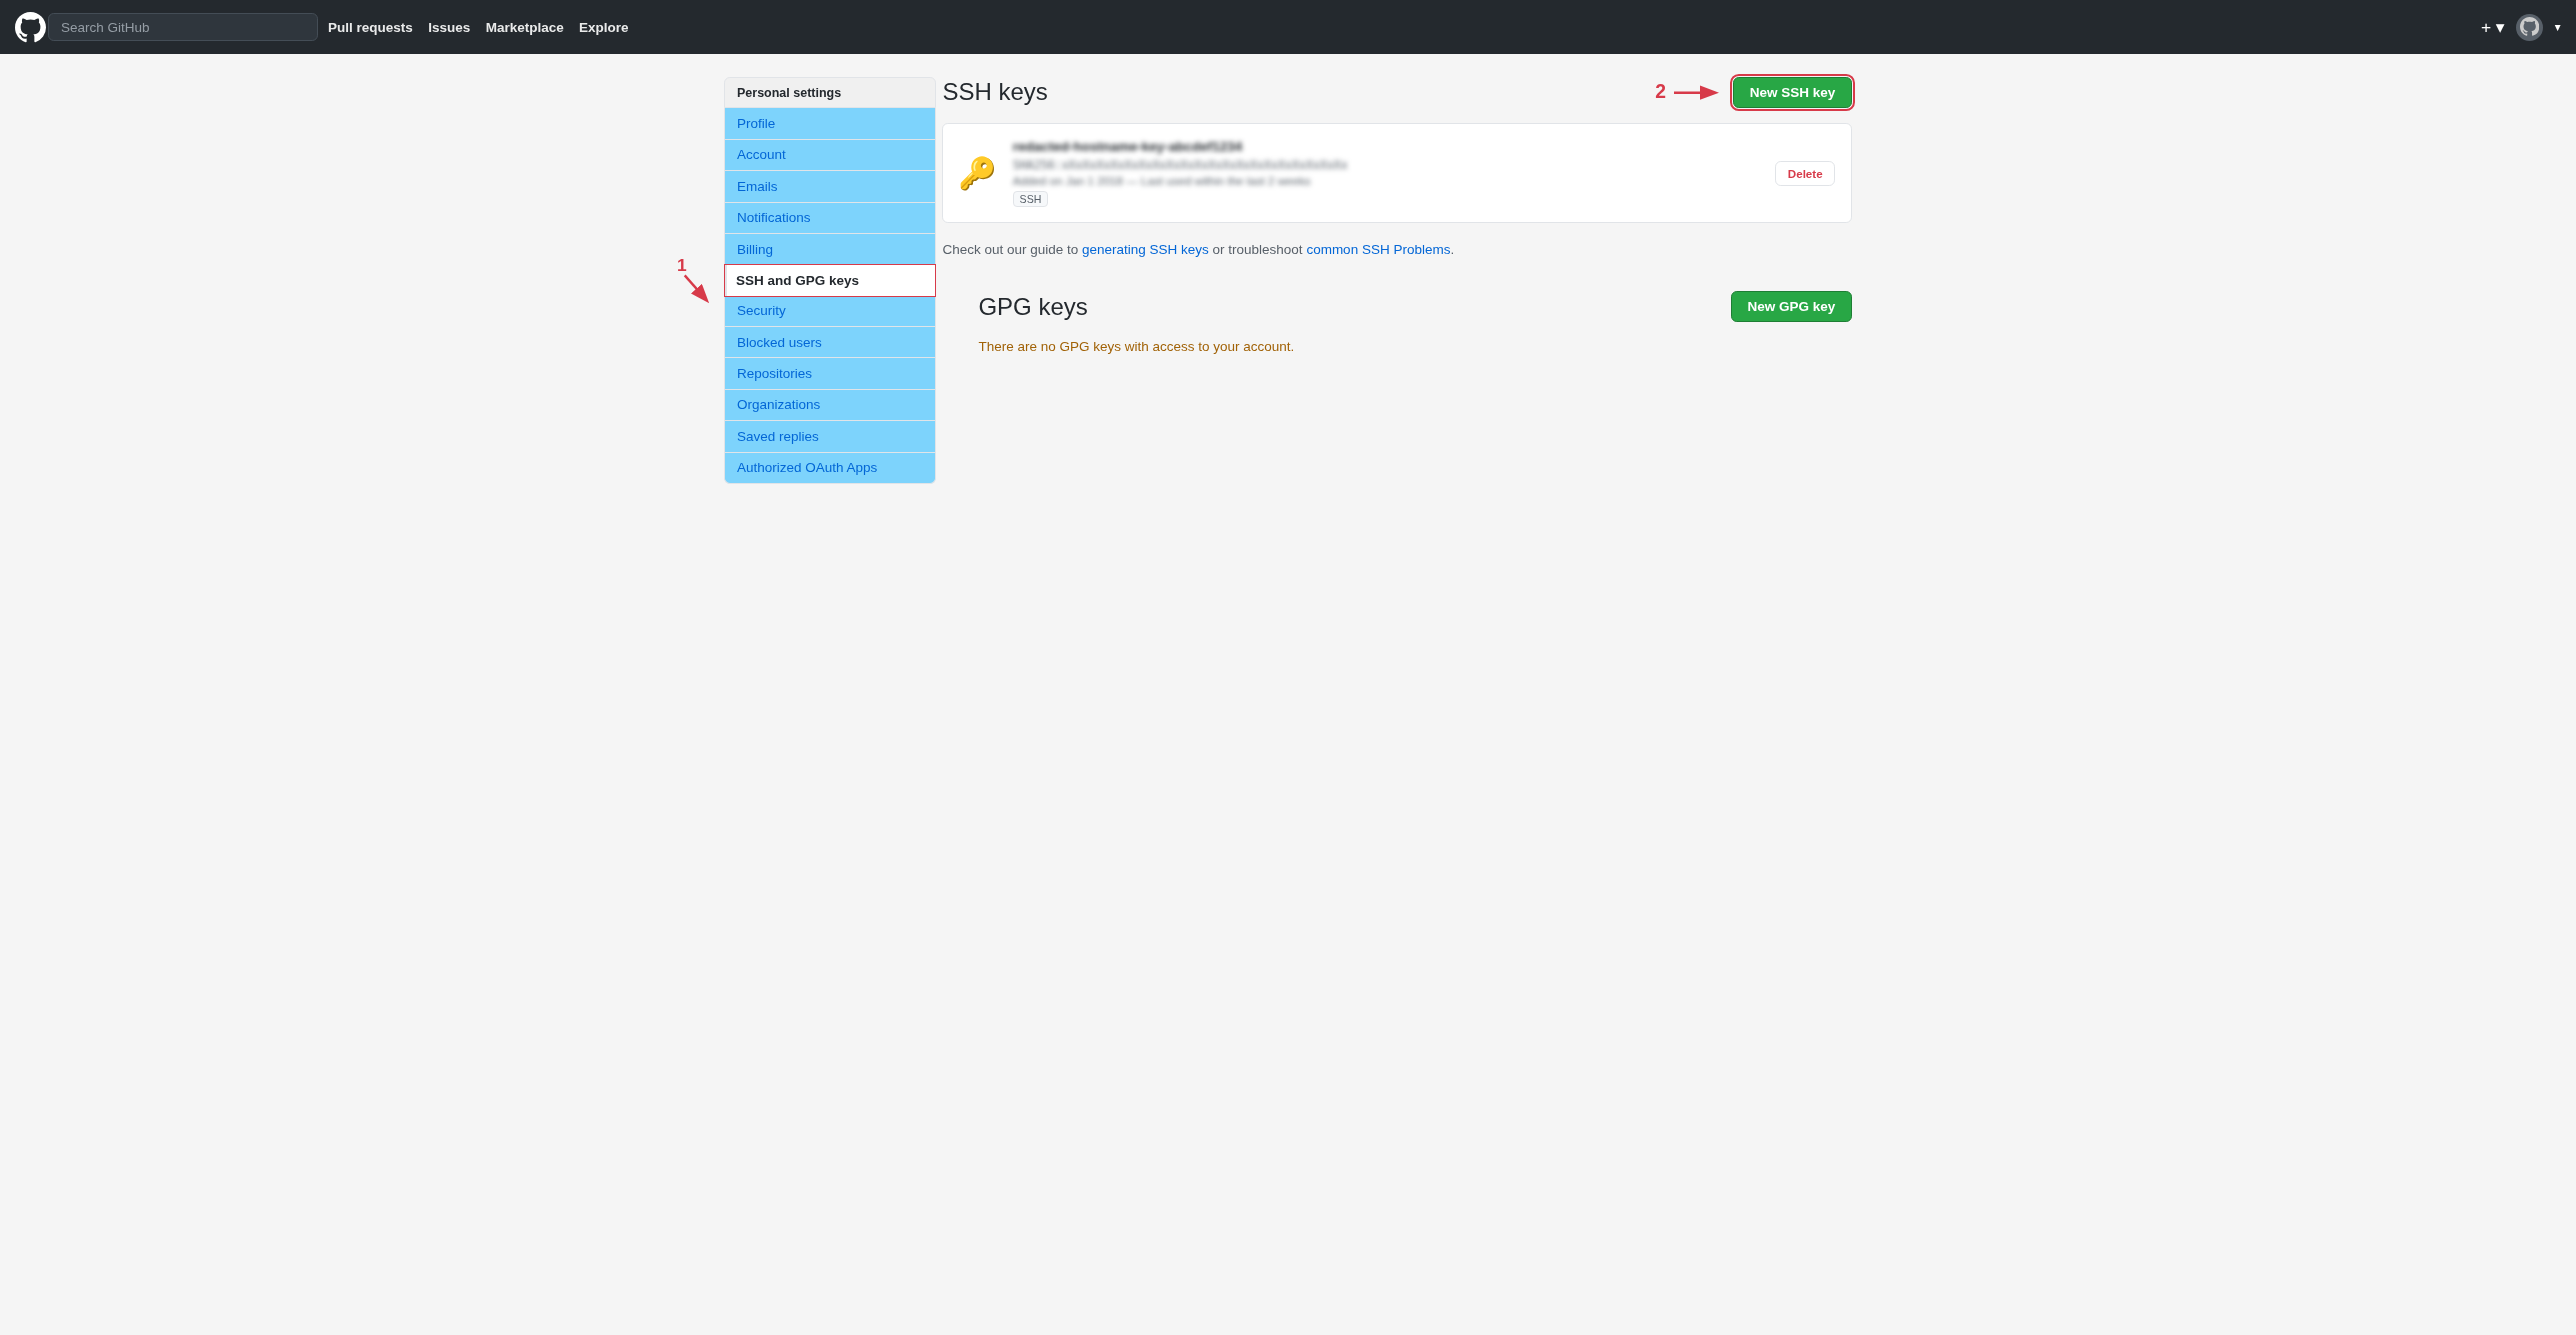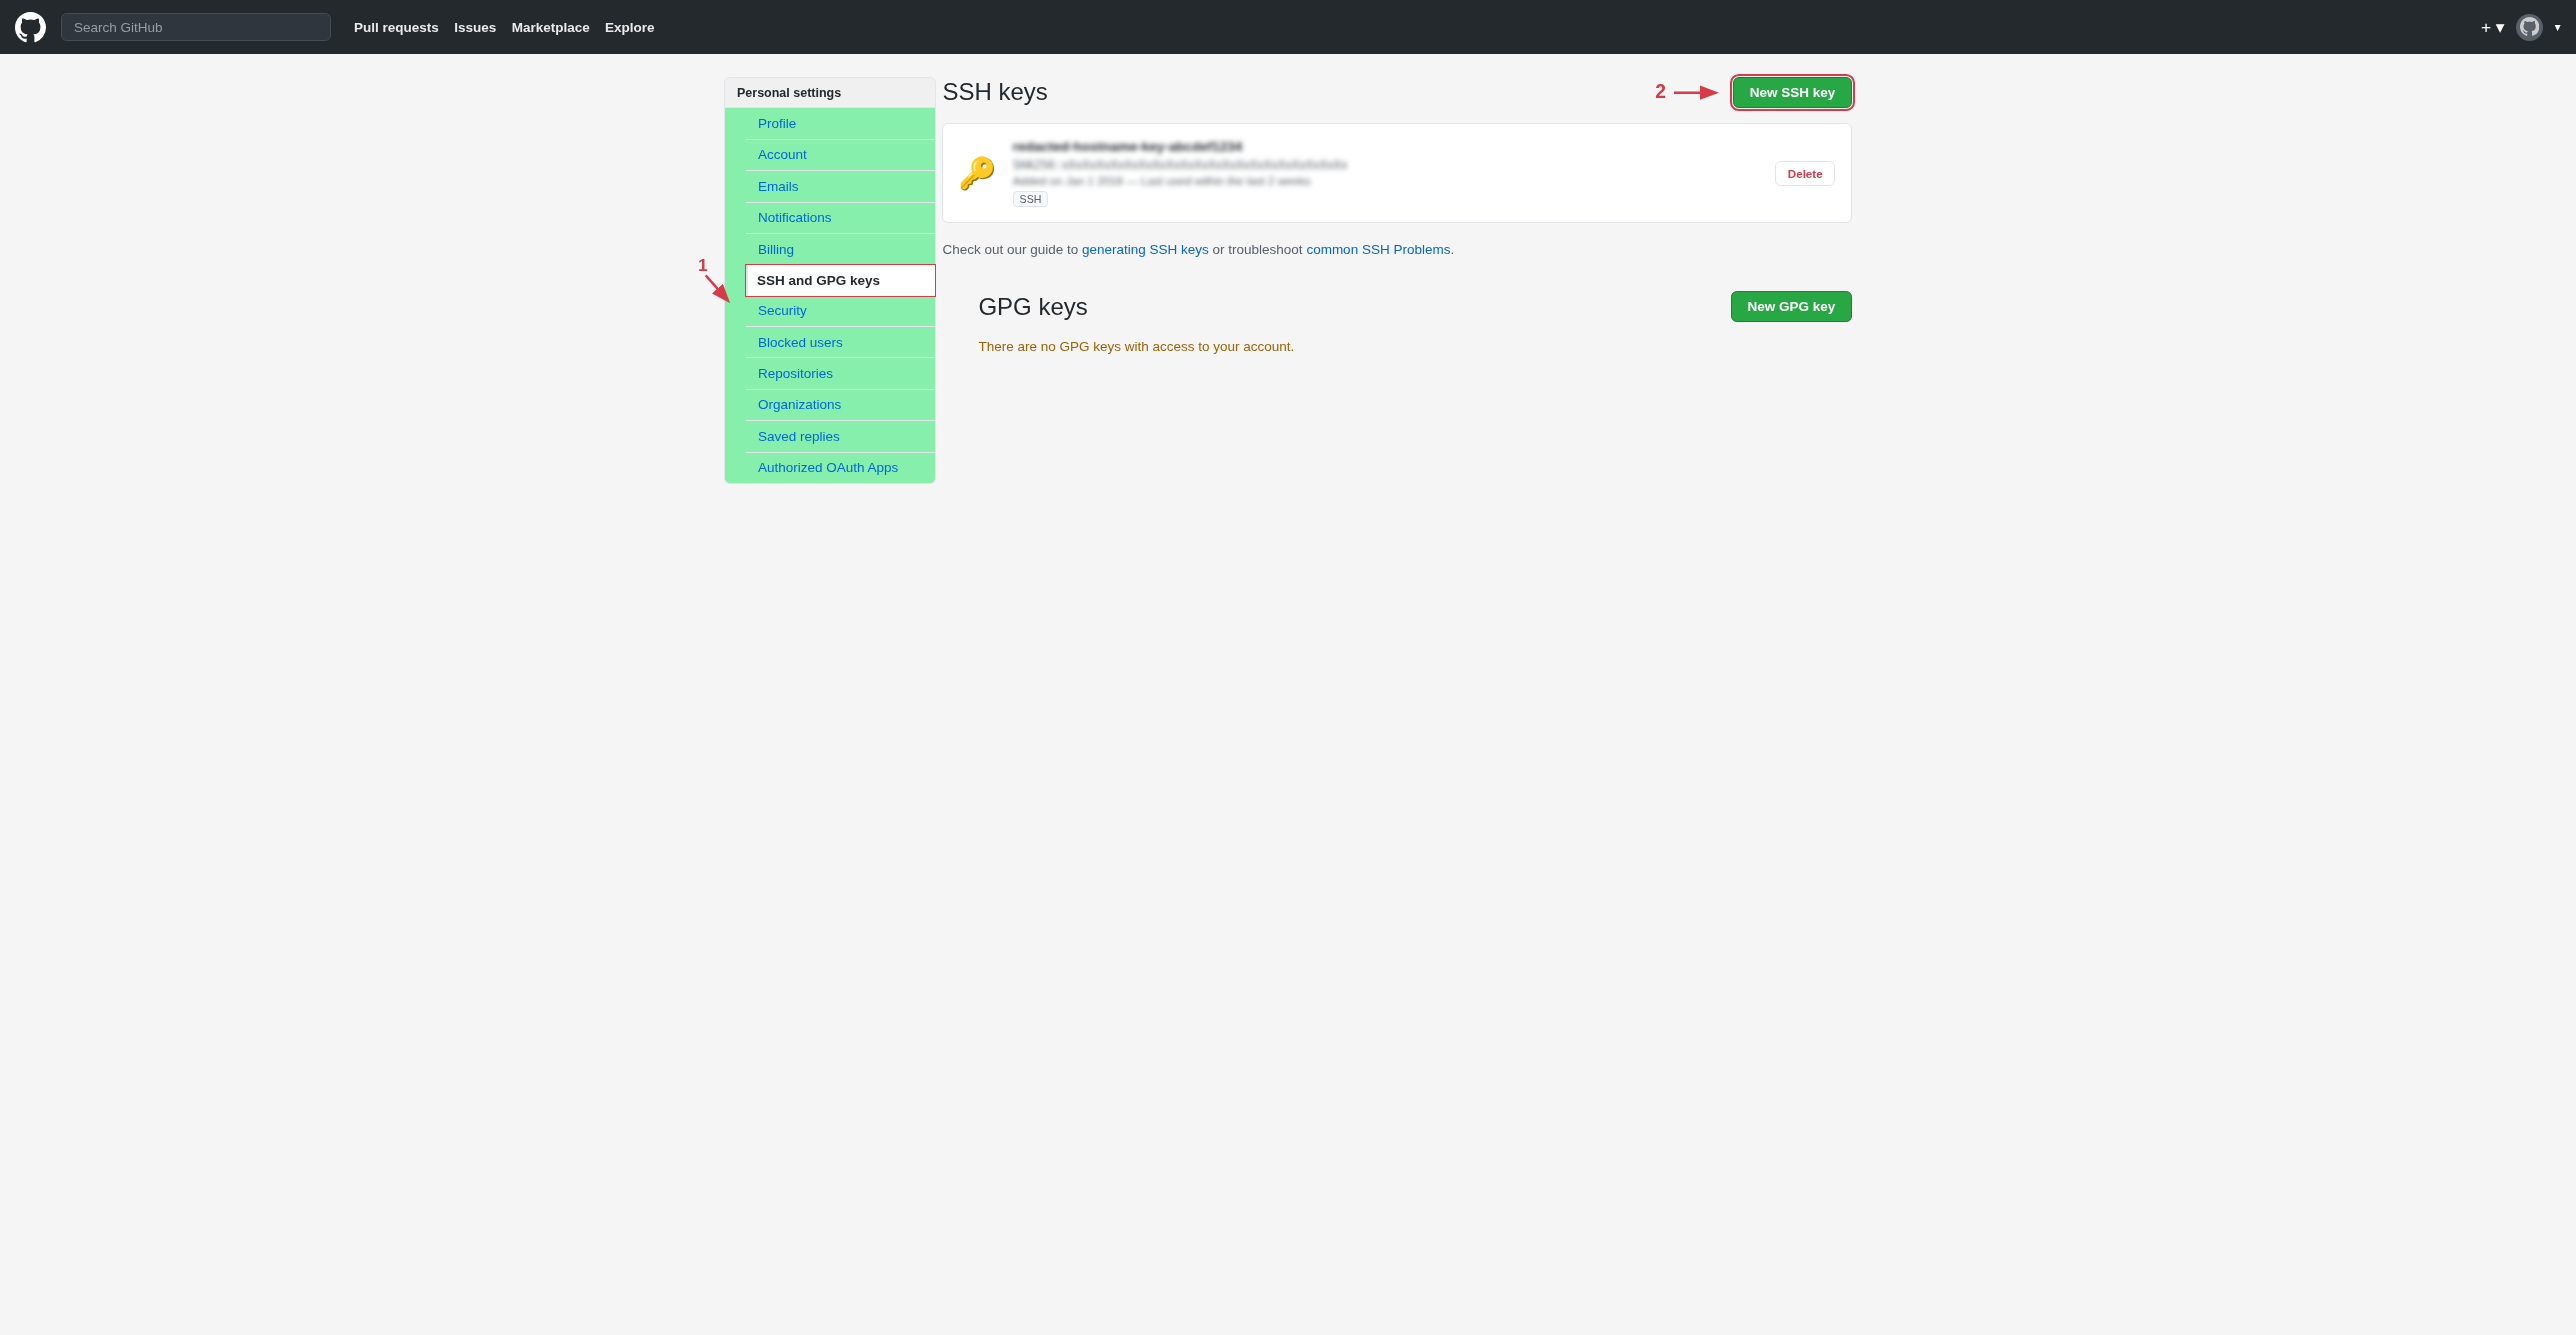--- a/index.html
+++ b/index.html
@@ -5,21 +5,21 @@
     * { box-sizing: border-box; margin: 0; padding: 0; }
     body { font-family: -apple-system, BlinkMacSystemFont, "Segoe UI", Helvetica, Arial, sans-serif; font-size: 13.5px; background: #f5f5f5; color: #24292e; }
 
     
     .header {
       background: #24292e;
       height: 54px;
       display: flex;
       align-items: center;
       padding: 0 15.4px;
-      gap: 15px;
+      gap: 2px;
       position: fixed;
       top: 0;
       left: 0;
       right: 0;
       z-index: 100;
     }
     .header-logo {
       width: 31px;
       height: 31px;
       fill: white;
@@ -86,22 +86,21 @@
       color: #24292e;
       padding: 7.7px 11.6px;
       background: #f0f0f0;
       border: 1px solid #e1e4e8;
       border-radius: 5.8px 5.8px 0 0;
     }
     .sidebar-list {
       border: 1px solid #e1e4e8;
       border-top: none;
       border-radius: 0 0 5.8px 5.8px;
-      background: #86efac;
-      padding-left: 21px;
+      background: #7dd3fc;
     }
     .sidebar-item {
       display: block;
       padding: 7.7px 11.6px;
       color: #0366d6;
       text-decoration: none;
       font-size: 13.5px;
       border-bottom: 1px solid #e1e4e8;
       cursor: pointer;
     }

